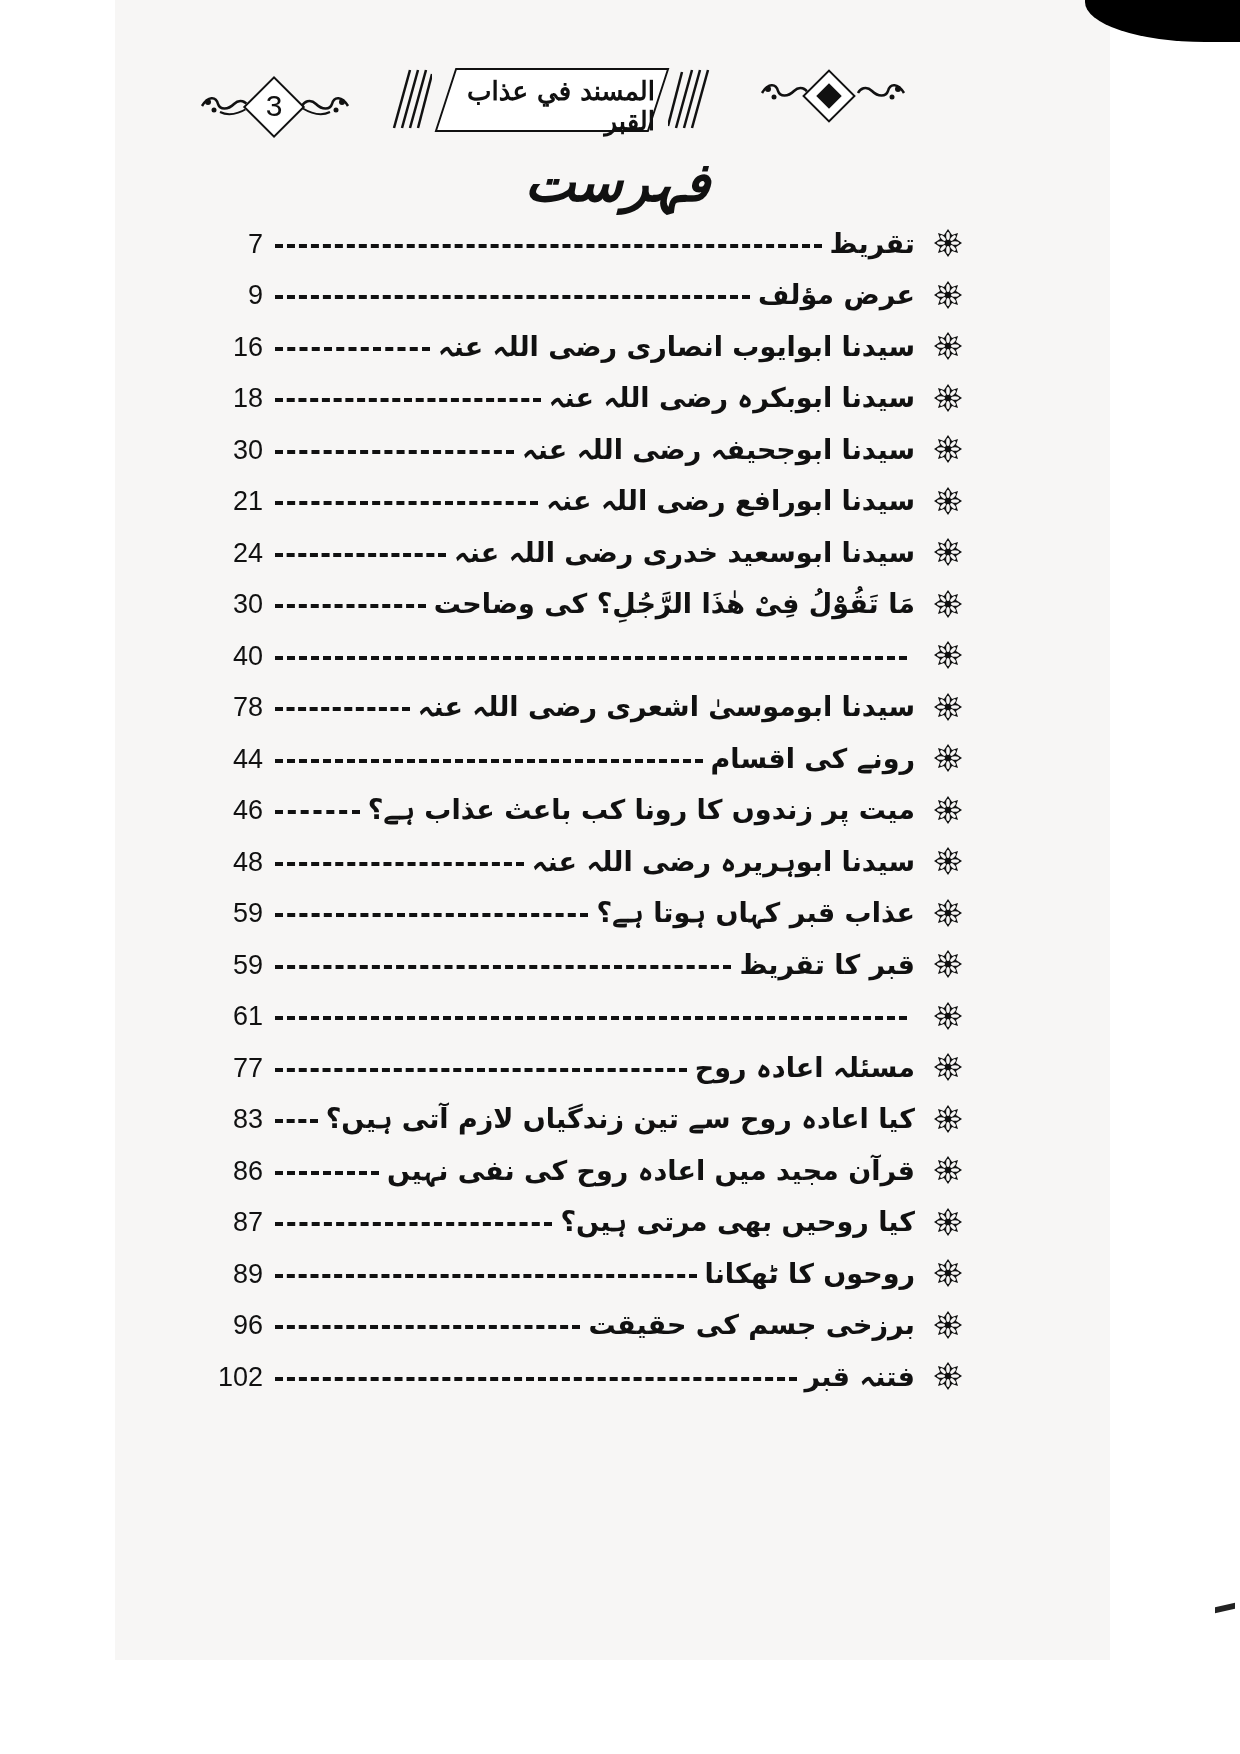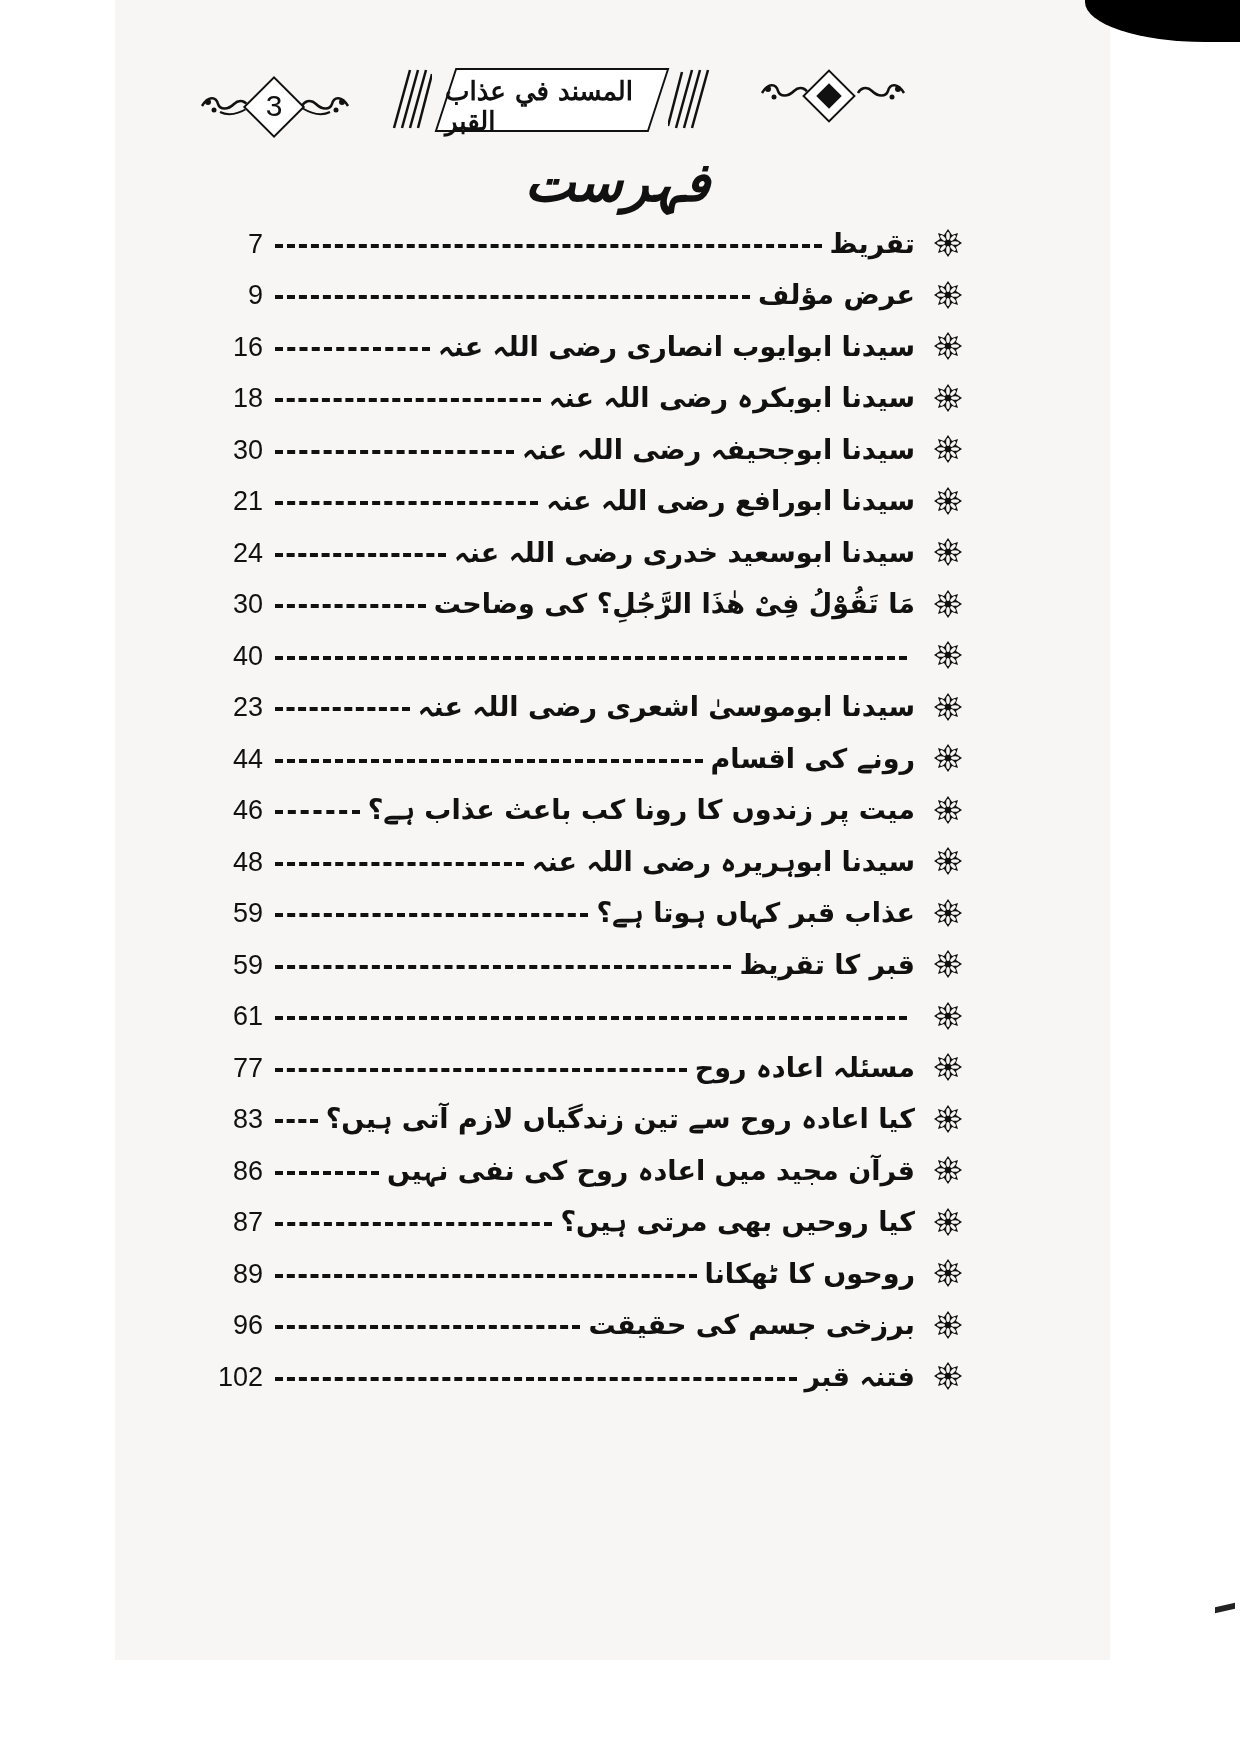--- a/index.html
+++ b/index.html
@@ -30,21 +30,21 @@
     position:absolute; left:52px; top:8px; width:44px; text-align:center;
     font-family:"Liberation Sans", sans-serif; font-size:30px; line-height:36px;
   }
   .flourish { position:absolute; top:14px; width:50px; height:22px; }
   .flourish svg { width:100%; height:100%; }
   .title-box {
     position:absolute; left:245px; top:8px; width:210px; height:60px;
     border:2px solid #111; transform:skewX(-18deg); background:#fff;
   }
   .title-text {
-    position:absolute; left:245px; top:16px; width:210px; text-align:left;
+    position:absolute; left:245px; top:16px; width:210px; text-align:right;
     font-family:"DejaVu Serif", serif; font-size:26px; font-weight:bold; direction:rtl;
   }
   .hatch { position:absolute; top:8px; width:44px; height:62px; }
   .hatch svg { width:100%; height:100%; }
   .right-ornament { position:absolute; left:560px; top:15px; width:150px; height:50px; }
   .rdiamond-outer {
     position:absolute; left:50px; top:2px; width:34px; height:34px;
     border:2px solid #111; transform:rotate(45deg); background:#fff;
   }
   .rdiamond-inner {
@@ -381,21 +381,21 @@
             <ellipse cx="-5" cy="-5" rx="1.6" ry="3.6" transform="rotate(-45 -5 -5)"></ellipse>
             <ellipse cx="5" cy="5" rx="1.6" ry="3.6" transform="rotate(-45 5 5)"></ellipse>
           </g>
           <circle r="2.2" fill="#111"></circle>
         </g>
       </svg>
     </span>
   </div>
 
   <div class="row">
-    <span class="pnum">23</span>
+    <span class="pnum">78</span>
     <span class="dashes"></span>
     <span class="entry">سیدنا ابوموسیٰ اشعری رضی اللہ عنہ</span>
     <span class="bullet">
       <svg viewBox="0 0 30 30">
         <g transform="translate(15,15)">
           <g fill="#111">
             <path d="M0 -14 L4 -8 L10 -10 L8 -4 L14 0 L8 4 L10 10 L4 8 L0 14 L-4 8 L-10 10 L-8 4 L-14 0 L-8 -4 L-10 -10 L-4 -8 Z"></path>
           </g>
           <g fill="#f7f6f5">
             <ellipse cx="0" cy="-7" rx="1.8" ry="4"></ellipse>

